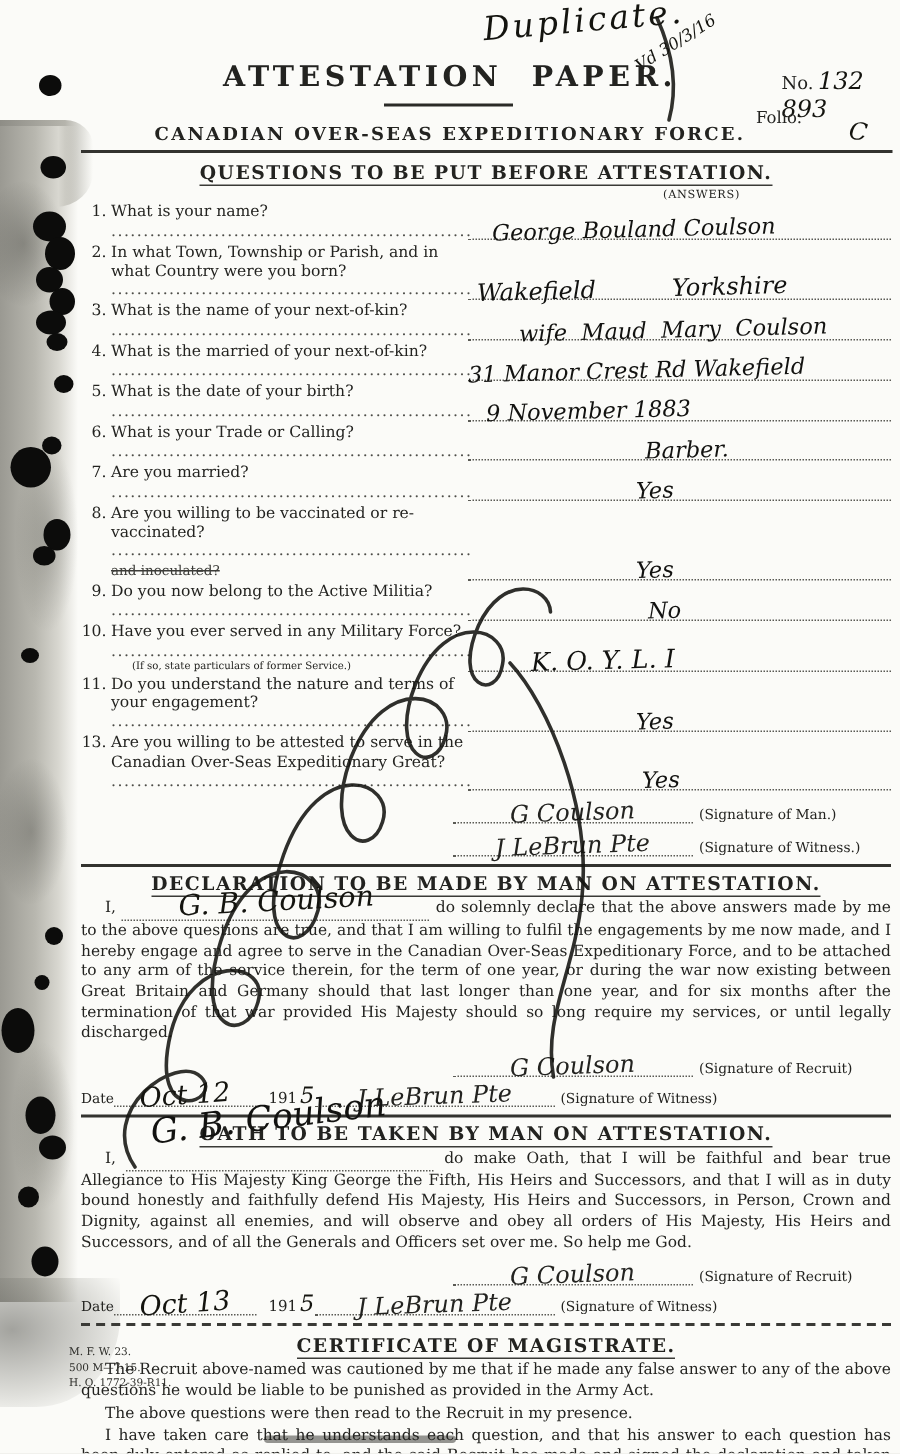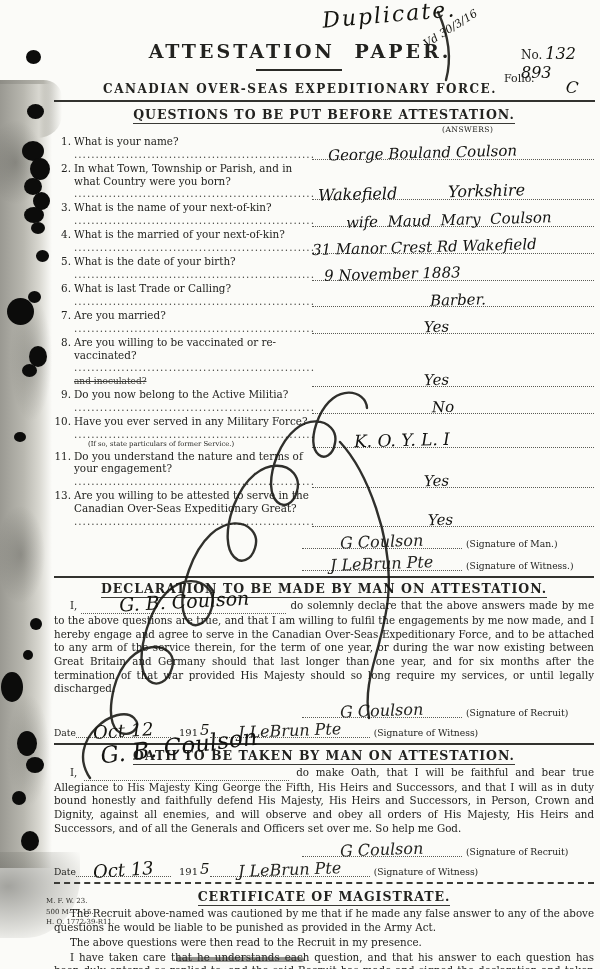--- a/index.html
+++ b/index.html
@@ -202,21 +202,21 @@
         
       </div>
     </div>
     <div class="qa"><span>9 November 1883</span></div>
   </div>
 
   <div class="q-row">
     <div class="ql">
       <div class="q-num">6.</div>
       <div class="q-body">
-        <span class="q-text">What is last Trade or Calling?</span>
+        <span class="q-text">What is your Trade or Calling?</span>
         
         
       </div>
     </div>
     <div class="qa"><span>Barber.</span></div>
   </div>
 
   <div class="q-row">
     <div class="ql">
       <div class="q-num">7.</div>

